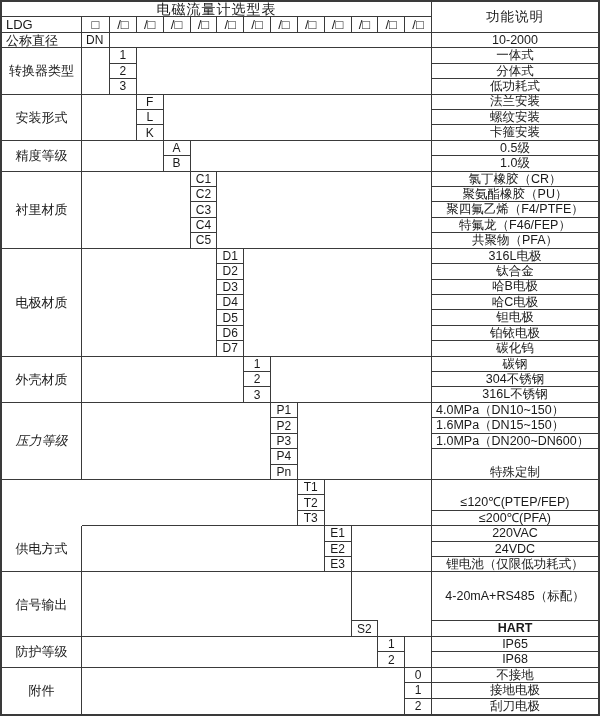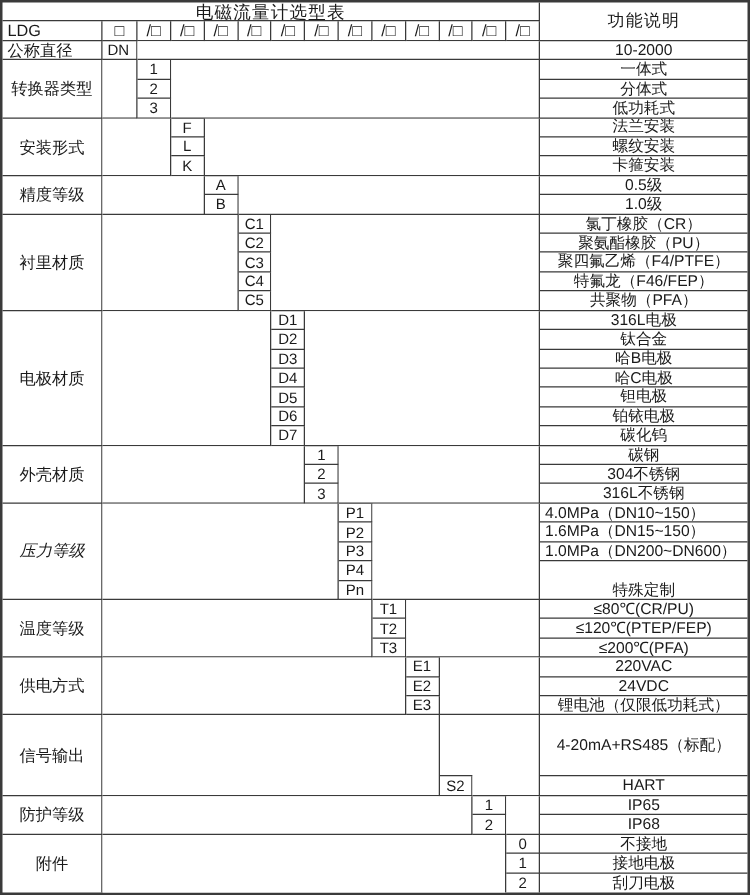--- a/index.html
+++ b/index.html
@@ -132,44 +132,42 @@
     <div class="cell code" style="grid-area: 27 / 9 / 28 / 10;">P1</div>
     <div class="cell desc left nr" style="grid-area: 27 / 15 / 28 / 16;">4.0MPa（DN10~150）</div>
     <div class="cell code" style="grid-area: 28 / 9 / 29 / 10;">P2</div>
     <div class="cell desc left nr" style="grid-area: 28 / 15 / 29 / 16;">1.6MPa（DN15~150）</div>
     <div class="cell code" style="grid-area: 29 / 9 / 30 / 10;">P3</div>
     <div class="cell desc left nr" style="grid-area: 29 / 15 / 30 / 16;">1.0MPa（DN200~DN600）</div>
     <div class="cell code" style="grid-area: 30 / 9 / 31 / 10;">P4</div>
     <div class="cell code" style="grid-area: 31 / 9 / 32 / 10;">Pn</div>
     <div class="cell desc nr" style="grid-area: 31 / 15 / 32 / 16;">特殊定制</div>
     <div class="cell filler" style="grid-area: 27 / 10 / 32 / 15;"></div>
-    <div class="cell label" style="grid-area: 32 / 1 / 35 / 2;">温度等级</div>
     <div class="cell filler" style="grid-area: 32 / 2 / 35 / 10;"></div>
     <div class="cell code" style="grid-area: 32 / 10 / 33 / 11;">T1</div>
-    <div class="cell desc nr" style="grid-area: 32 / 15 / 33 / 16;">≤80℃(CR/PU)</div>
     <div class="cell code" style="grid-area: 33 / 10 / 34 / 11;">T2</div>
     <div class="cell desc nr" style="grid-area: 33 / 15 / 34 / 16;">≤120℃(PTEP/FEP)</div>
     <div class="cell code" style="grid-area: 34 / 10 / 35 / 11;">T3</div>
     <div class="cell desc nr" style="grid-area: 34 / 15 / 35 / 16;">≤200℃(PFA)</div>
     <div class="cell filler" style="grid-area: 32 / 11 / 35 / 15;"></div>
     <div class="cell label" style="grid-area: 35 / 1 / 38 / 2;">供电方式</div>
     <div class="cell filler" style="grid-area: 35 / 2 / 38 / 11;"></div>
     <div class="cell code" style="grid-area: 35 / 11 / 36 / 12;">E1</div>
     <div class="cell desc nr" style="grid-area: 35 / 15 / 36 / 16;">220VAC</div>
     <div class="cell code" style="grid-area: 36 / 11 / 37 / 12;">E2</div>
     <div class="cell desc nr" style="grid-area: 36 / 15 / 37 / 16;">24VDC</div>
     <div class="cell code" style="grid-area: 37 / 11 / 38 / 12;">E3</div>
     <div class="cell desc nr" style="grid-area: 37 / 15 / 38 / 16;">锂电池（仅限低功耗式）</div>
     <div class="cell filler" style="grid-area: 35 / 12 / 38 / 15;"></div>
     <div class="cell label" style="grid-area: 38 / 1 / 40 / 2;">信号输出</div>
     <div class="cell filler" style="grid-area: 38 / 2 / 40 / 12;"></div>
     <div class="cell code" style="grid-area: 38 / 12 / 39 / 13; margin-top: 48px;">S1</div>
     <div class="cell desc nr" style="grid-area: 38 / 15 / 39 / 16;">4-20mA+RS485（标配）</div>
     <div class="cell code" style="grid-area: 39 / 12 / 40 / 13;">S2</div>
-    <div class="cell desc nr" style="grid-area: 39 / 15 / 40 / 16;">HART</div>
+    <div class="cell desc nr" style="grid-area: 39 / 15 / 40 / 16; font-weight: bold;">HART</div>
     <div class="cell filler" style="grid-area: 38 / 13 / 40 / 15;"></div>
     <div class="cell label" style="grid-area: 40 / 1 / 42 / 2;">防护等级</div>
     <div class="cell filler" style="grid-area: 40 / 2 / 42 / 13;"></div>
     <div class="cell code" style="grid-area: 40 / 13 / 41 / 14;">1</div>
     <div class="cell desc nr" style="grid-area: 40 / 15 / 41 / 16;">IP65</div>
     <div class="cell code" style="grid-area: 41 / 13 / 42 / 14;">2</div>
     <div class="cell desc nr" style="grid-area: 41 / 15 / 42 / 16;">IP68</div>
     <div class="cell filler" style="grid-area: 40 / 14 / 42 / 15;"></div>
     <div class="cell label nb" style="grid-area: 42 / 1 / 45 / 2;">附件</div>
     <div class="cell filler nb" style="grid-area: 42 / 2 / 45 / 14;"></div>

